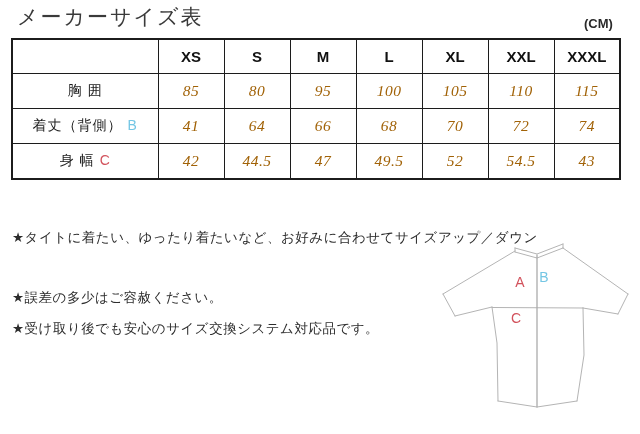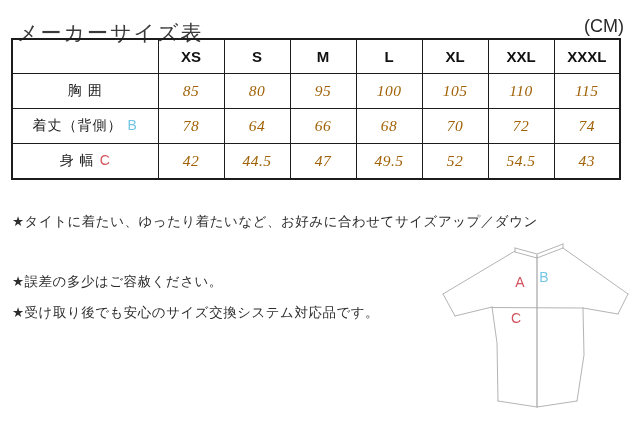--- a/index.html
+++ b/index.html
@@ -1,46 +1,46 @@
 <!DOCTYPE html>
 <html><head>
 <meta charset="utf-8">
 <style>
   html,body{margin:0;padding:0;background:#fff;}
   .canvas{
     position:relative;width:640px;height:434px;background:#ffffff;overflow:hidden;
     font-family:"Liberation Sans","DejaVu Sans",sans-serif;color:#1f1f1f;
   }
   .page-title{
-    position:absolute;left:17px;top:19px;margin:0;
+    position:absolute;left:17px;top:3px;margin:0;
     font-size:21px;font-weight:500;letter-spacing:2px;color:#3a3a3a;
   }
   .unit-label{
-    position:absolute;left:584px;top:16px;font-size:18px;color:#2a2a2a;
+    position:absolute;left:584px;top:16px;font-size:13px;color:#2a2a2a;font-weight:bold;
   }
   table.size-table{
     position:absolute;left:11px;top:38px;
     border-collapse:collapse;table-layout:fixed;
     border:2px solid #1c1c1c;
   }
   table.size-table th,table.size-table td{
     border:1px solid #1c1c1c;text-align:center;vertical-align:middle;padding:8px;
   }
   table.size-table thead tr{height:30px;}
   table.size-table tbody tr{height:32px;}
   .size-head{font-size:15px;font-weight:bold;color:#111;}
   .row-label{font-size:14px;font-weight:400;color:#1c1c1c;letter-spacing:1px;margin-top:11px;}
   .val{
     font-family:"Liberation Serif","DejaVu Serif",serif;font-style:italic;
     font-size:15.5px;color:#a16207;letter-spacing:0.5px;
   }
   .mk{margin-left:5px;font-size:14px;font-weight:400;}
   .mk-red{color:#d2525c;}
   .mk-blue{color:#74c6e4;}
-  .note{position:absolute;font-size:13.5px;color:#2d2d2d;letter-spacing:0.5px;white-space:nowrap;}
+  .note{position:absolute;font-size:13.5px;color:#2d2d2d;letter-spacing:0.5px;white-space:nowrap;margin-top:16px;}
   .note-1{left:12px;top:213px;}
   .note-1b{left:27px;top:241px;}
   .note-2{left:12px;top:273px;}
   .note-3{left:12px;top:304px;}
   .note-4{left:12px;top:332px;font-size:12.5px;color:#3a3a3a;}
   .shirt{position:absolute;left:428px;top:243px;}
   .shirt path,.shirt polyline,.shirt line{fill:none;stroke:#b4b4b4;stroke-width:1;stroke-linejoin:round;stroke-linecap:round;}
   .shirt .zip{stroke:#ababab;stroke-width:1.3;}
   .shirt text{font-family:"Liberation Sans","DejaVu Sans",sans-serif;font-size:14px;}
   .t-red{fill:#d2525c;}
@@ -83,21 +83,21 @@
         <td class="val">85</td>
         <td class="val">80</td>
         <td class="val">95</td>
         <td class="val">100</td>
         <td class="val">105</td>
         <td class="val">110</td>
         <td class="val">115</td>
       </tr>
       <tr>
         <td class="row-label"><span>着丈（背側）</span><span class="mk mk-blue">B</span></td>
-        <td class="val">78</td>
+        <td class="val">41</td>
         <td class="val">64</td>
         <td class="val">66</td>
         <td class="val">68</td>
         <td class="val">70</td>
         <td class="val">72</td>
         <td class="val">74</td>
       </tr>
       <tr>
         <td class="row-label"><span>身 幅</span><span class="mk mk-red">C</span></td>
         <td class="val">42</td>

